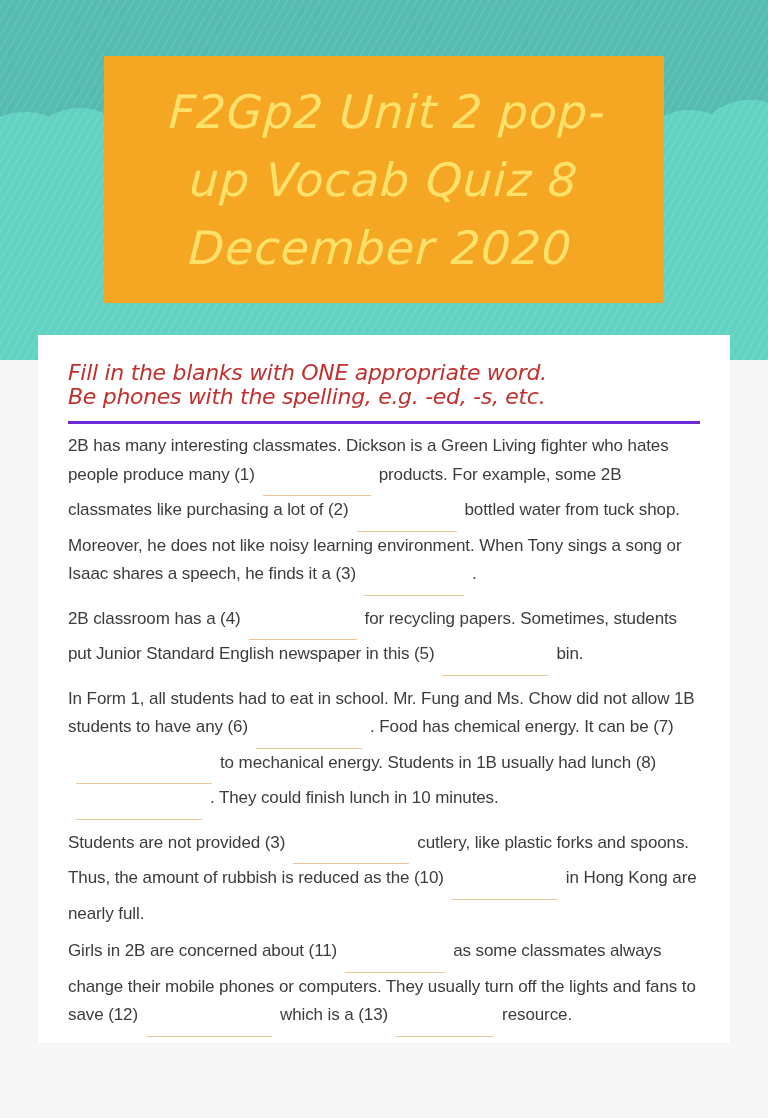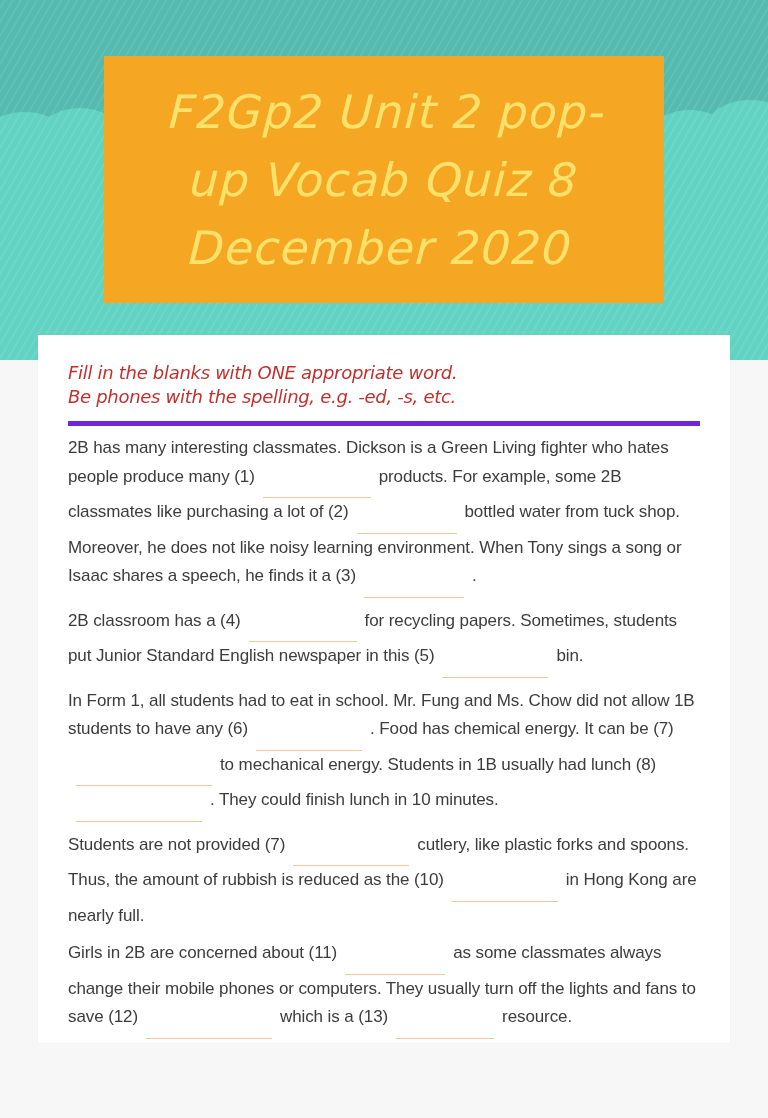--- a/index.html
+++ b/index.html
@@ -55,26 +55,26 @@
     .card {
       position: absolute; left: 38px; top: 335px; width: 692px; height: 708px;
       background: #ffffff;
       z-index: 6;
       box-shadow: 0 0 2px rgba(0,0,0,0.04);
       padding: 26px 30px 20px 30px;
     }
     .instructions {
       color: #c0302e;
       font-family: "DejaVu Sans", sans-serif;
-      font-size: 18px;
+      font-size: 22px;
       line-height: 24px;
       font-style: italic;
       letter-spacing: -0.3px;
       padding-bottom: 12px;
-      border-bottom: 5px solid #6d28d9;
+      border-bottom: 3px solid #6d28d9;
       margin-bottom: 8px;
     }
     .instructions div { white-space: nowrap; }
     .para {
       color: #3c3c3c;
       font-size: 17px;
       line-height: 28.5px;
       margin-bottom: 9px;
       letter-spacing: -0.1px;
     }
@@ -112,16 +112,16 @@
     <div>Fill in the blanks with ONE appropriate word.</div>
     <div>Be phones with the spelling, e.g. -ed, -s, etc.</div>
   </div>
 
   <p class="para"><span>2B has many interesting classmates. Dickson is a Green Living fighter who hates people produce many (1)</span><input class="blank" style="width: 108px;" value=""><span>products. For example, some 2B classmates like purchasing a lot of (2)</span><input class="blank" style="width: 100px;" value=""><span>bottled water from tuck shop. Moreover, he does not like noisy learning environment. When Tony sings a song or Isaac shares a speech, he finds it a (3)</span><input class="blank" style="width: 100px;" value=""><span>.</span></p>
 
   <p class="para"><span>2B classroom has a (4)</span><input class="blank" style="width: 108px;" value=""><span>for recycling papers. Sometimes, students put Junior Standard English newspaper in this (5)</span><input class="blank" style="width: 106px;" value=""><span>bin.</span></p>
 
   <p class="para"><span>In Form 1, all students had to eat in school. Mr. Fung and Ms. Chow did not allow 1B students to have any (6)</span><input class="blank" style="width: 106px;" value=""><span>. Food has chemical energy. It can be (7)</span><input class="blank" style="width: 136px;" value=""><span>to mechanical energy. Students in 1B usually had lunch (8)</span><input class="blank" style="width: 126px;" value=""><span>. They could finish lunch in 10 minutes.</span></p>
 
-  <p class="para"><span>Students are not provided (7)</span><input class="blank" style="width: 116px;" value=""><span>cutlery, like plastic forks and spoons. Thus, the amount of rubbish is reduced as the (10)</span><input class="blank" style="width: 106px;" value=""><span>in Hong Kong are nearly full.</span></p>
+  <p class="para"><span>Students are not provided (3)</span><input class="blank" style="width: 116px;" value=""><span>cutlery, like plastic forks and spoons. Thus, the amount of rubbish is reduced as the (10)</span><input class="blank" style="width: 106px;" value=""><span>in Hong Kong are nearly full.</span></p>
 
   <p class="para"><span>Girls in 2B are concerned about (11)</span><input class="blank" style="width: 100px;" value=""><span>as some classmates always change their mobile phones or computers. They usually turn off the lights and fans to save (12)</span><input class="blank" style="width: 126px;" value=""><span>which is a (13)</span><input class="blank" style="width: 98px;" value=""><span>resource.</span></p>
 </div>
 
 </body></html>

